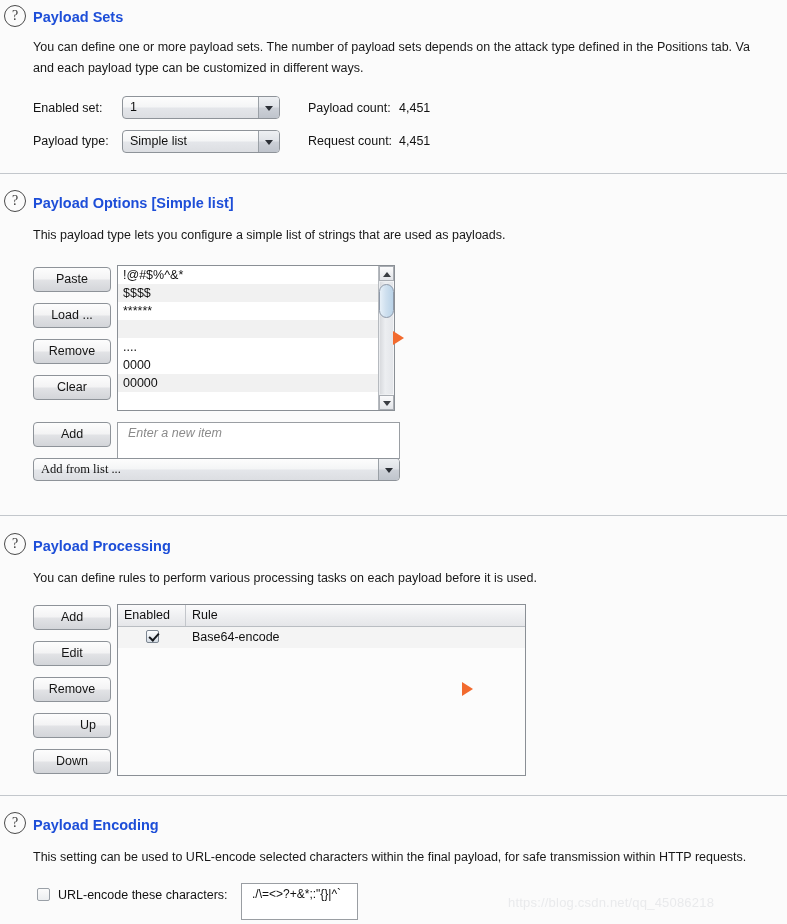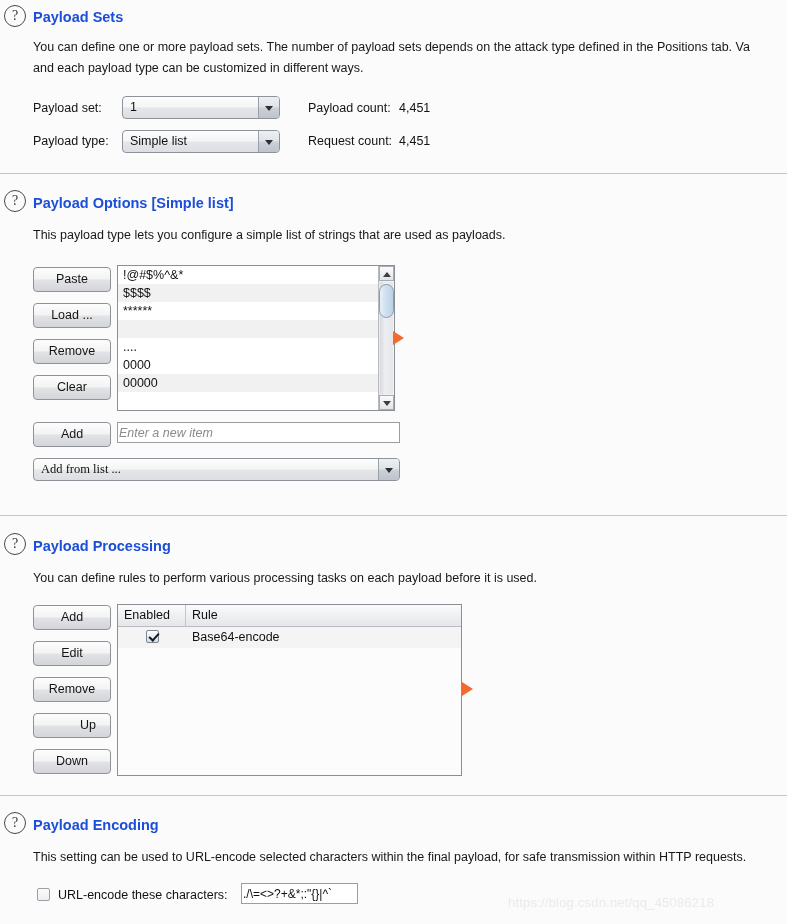--- a/index.html
+++ b/index.html
@@ -145,23 +145,23 @@
     position:absolute; left:0px; width:15px;
     border:1px solid #8d98a8;
     border-radius: 8px;
     background: linear-gradient(to right,#e7f0f8 0%, #cfe0ef 45%, #b9d2e7 100%);
   }
 
   
   .textinput {
     border: 1px solid #9a9ea3;
     background: #ffffff;
-    height: 21px;
+    height: 37px;
     line-height: 21px;
-    padding-left: 1px;
+    padding-left: 10px;
     font-size: 12.5px;
     color: #0f0f0f;
     overflow: hidden;
     white-space: nowrap;
   }
   .textinput.ph { color: #8b8b8b; font-style: italic; }
 
   
   .table {
     position: absolute;
@@ -226,21 +226,21 @@
 <body>
 
 <div class="page">
 
   <div class="section">
     <div class="help-icon" style="top:5px;">?</div>
     <div class="sec-title" style="position:absolute;top:9px;left:0;">Payload Sets</div>
     <div class="sec-desc" style="position:absolute;top:39px;left:0;width:787px;">You can define one or more payload sets. The number of payload sets depends on the attack type defined in the Positions tab. Va</div>
     <div class="sec-desc" style="position:absolute;top:60px;left:0;width:787px;">and each payload type can be customized in different ways.</div>
 
-    <div class="inline-label" style="top:101px;left:33px;">Payload set:</div>
+    <div class="inline-label" style="top:101px;left:33px;">Enabled set:</div>
     <div class="combo" style="position:absolute;top:96px;left:122px;width:158px;">
       <span>1</span>
       <span class="arrowbox"></span>
     </div>
     <div class="inline-label" style="top:134px;left:33px;">Payload type:</div>
     <div class="combo" style="position:absolute;top:130px;left:122px;width:158px;">
       <span>Simple list</span>
       <span class="arrowbox"></span>
     </div>
 
@@ -296,21 +296,21 @@
     <div class="help-icon" style="top:533px;">?</div>
     <div class="sec-title" style="position:absolute;top:538px;left:0;">Payload Processing</div>
     <div class="sec-desc" style="position:absolute;top:570px;left:0;width:787px;">You can define rules to perform various processing tasks on each payload before it is used.</div>
 
     <div style="position:absolute;top:605px;left:33px;" class="btn">Add</div>
     <div style="position:absolute;top:641px;left:33px;" class="btn">Edit</div>
     <div style="position:absolute;top:677px;left:33px;" class="btn">Remove</div>
     <div style="position:absolute;top:713px;left:33px;padding-left:32px;" class="btn">Up</div>
     <div style="position:absolute;top:749px;left:33px;" class="btn">Down</div>
 
-    <div class="table" style="top:604px;left:117px;width:345px;height:172px;">
+    <div class="table" style="top:604px;left:117px;width:409px;height:172px;">
       <div class="thead">
         <div class="th c1">Enabled</div>
         <div class="th c2">Rule</div>
       </div>
       <div class="tr alt">
         <div class="td c1">
           <span class="cbox on"></span>
         </div>
         <div class="td c2">Base64-encode</div>
       </div>

